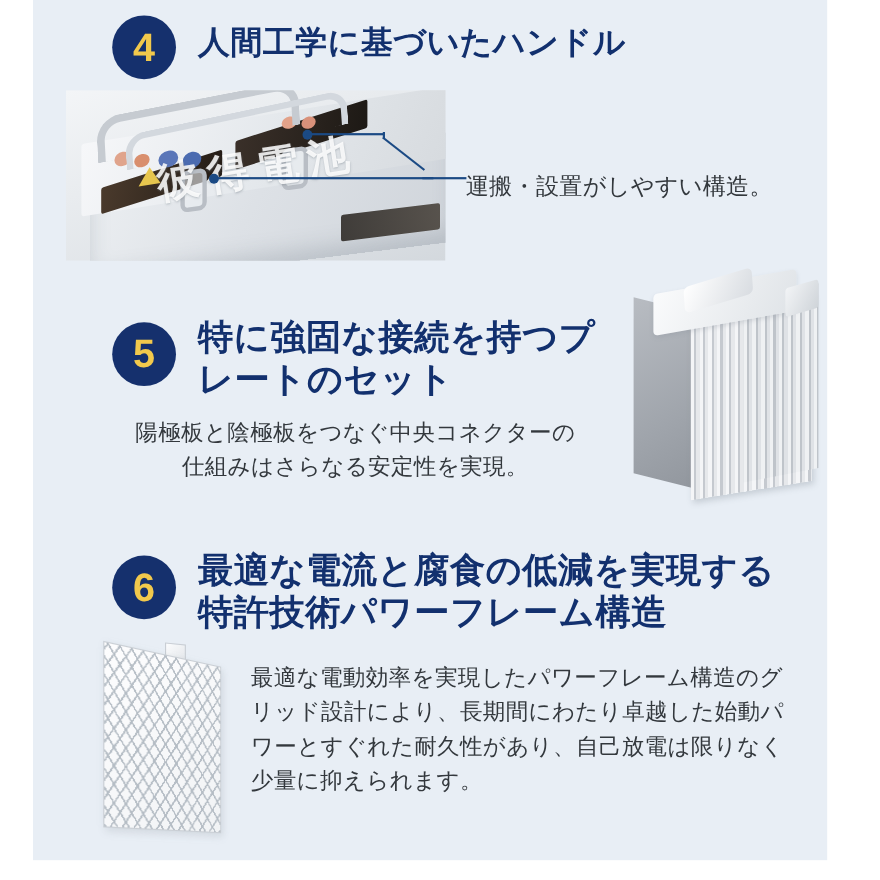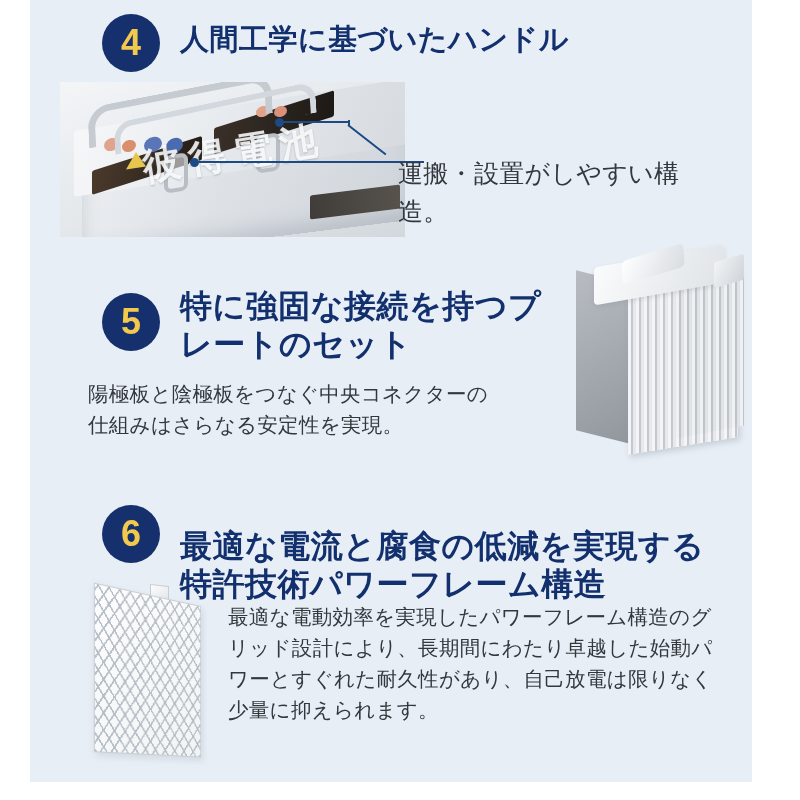--- a/index.html
+++ b/index.html
@@ -135,21 +135,21 @@
   }
 
   
   .callout{position:absolute;left:30px;top:82px;width:722px;height:155px;}
   .cl-line{position:absolute;background:#1b4a84;}
   .cl-dot{position:absolute;width:9px;height:9px;border-radius:50%;background:#1b4a84;}
 
   
   #sec5-badge{left:72px;top:293px;}
   #sec5-heading{left:150px;top:288px;}
-  #sec5-body{left:58px;top:378px;width:470px;}
+  #sec5-body{left:58px;top:378px;width:470px;text-align:center;}
 
   .plates{
     position:absolute;left:538px;top:252px;width:190px;height:220px;
   }
   .plate-front{
     position:absolute;left:8px;top:28px;width:78px;height:160px;
     background:linear-gradient(140deg,#b8bcc2 0%,#9fa4ab 60%,#8e939a 100%);
     transform:skewY(14deg);
   }
   .plate-stack{
@@ -183,21 +183,21 @@
     transform:skewY(-13deg) rotate(-4deg);border-radius:5px;
   }
   .plate-tab{
     position:absolute;left:146px;top:6px;width:30px;height:26px;
     background:linear-gradient(120deg,#f2f4f6,#cfd4d9);
     transform:skewY(-16deg);border-radius:3px;
   }
 
   
   #sec6-badge{left:72px;top:505px;}
-  #sec6-heading{left:150px;top:500px;margin-top:28px;}
+  #sec6-heading{left:150px;top:500px;}
   #sec6-body{left:198px;top:603px;width:500px;font-family:Liberation Mono, monospace;}
 
   .grid-plate{
     position:absolute;left:62px;top:585px;width:125px;height:175px;
   }
   .grid-face{
     position:absolute;left:0;top:10px;width:115px;height:158px;
     background:
       repeating-linear-gradient(56deg,rgba(180,188,196,.95) 0px,rgba(180,188,196,.95) 1.6px,transparent 1.6px,transparent 9px),
       repeating-linear-gradient(-56deg,rgba(180,188,196,.95) 0px,rgba(180,188,196,.95) 1.6px,transparent 1.6px,transparent 9px),
@@ -250,21 +250,21 @@
     <div class="callout">
       <div class="cl-dot" style="left:130px;top:76px;"></div>
       <div class="cl-line" style="left:134px;top:79px;width:200px;height:2px;"></div>
       <div class="cl-dot" style="left:215px;top:36px;"></div>
       <div class="cl-line" style="left:219px;top:39px;width:70px;height:2px;"></div>
       <div class="cl-line" style="left:288px;top:38px;width:2px;height:6px;"></div>
       <div class="cl-line" style="left:288px;top:42px;width:48px;height:2px;transform:rotate(38deg);transform-origin:left center;"></div>
       <div class="cl-line" style="left:324px;top:79px;width:40px;height:2px;"></div>
     </div>
 
-    <div class="bodytext" style="left:368px;top:154px;width:330px;font-size:25px;">運搬・設置がしやすい構造。</div>
+    <div class="bodytext" style="left:368px;top:154px;width:330px;font-size:21px;text-align:center;">運搬・設置がしやすい構造。</div>
 
     <div></div>
 
     <div class="badge" id="sec5-badge">5</div>
 
     <div class="heading" id="sec5-heading">特に強固な接続を持つプ
 レートのセット</div>
 
     <div class="bodytext" id="sec5-body">陽極板と陰極板をつなぐ中央コネクターの
 仕組みはさらなる安定性を実現。</div>

